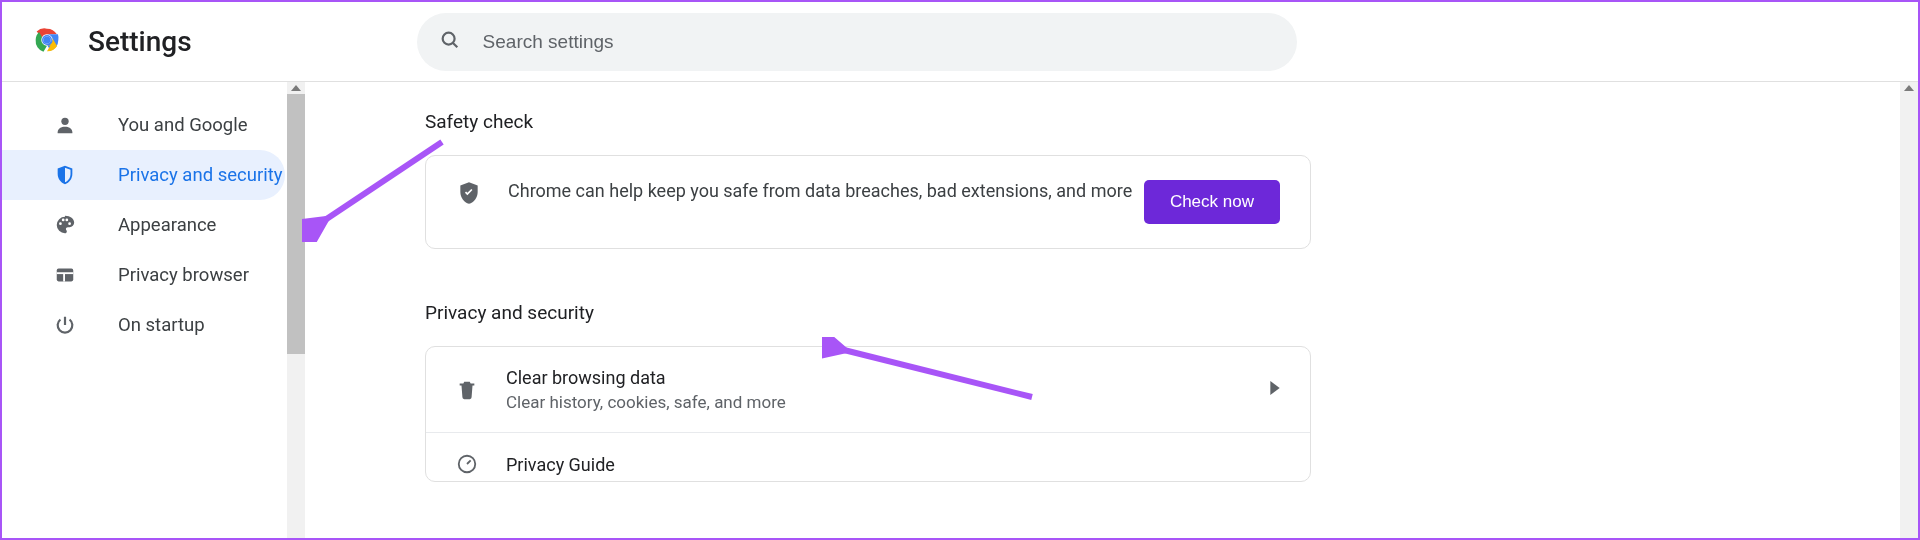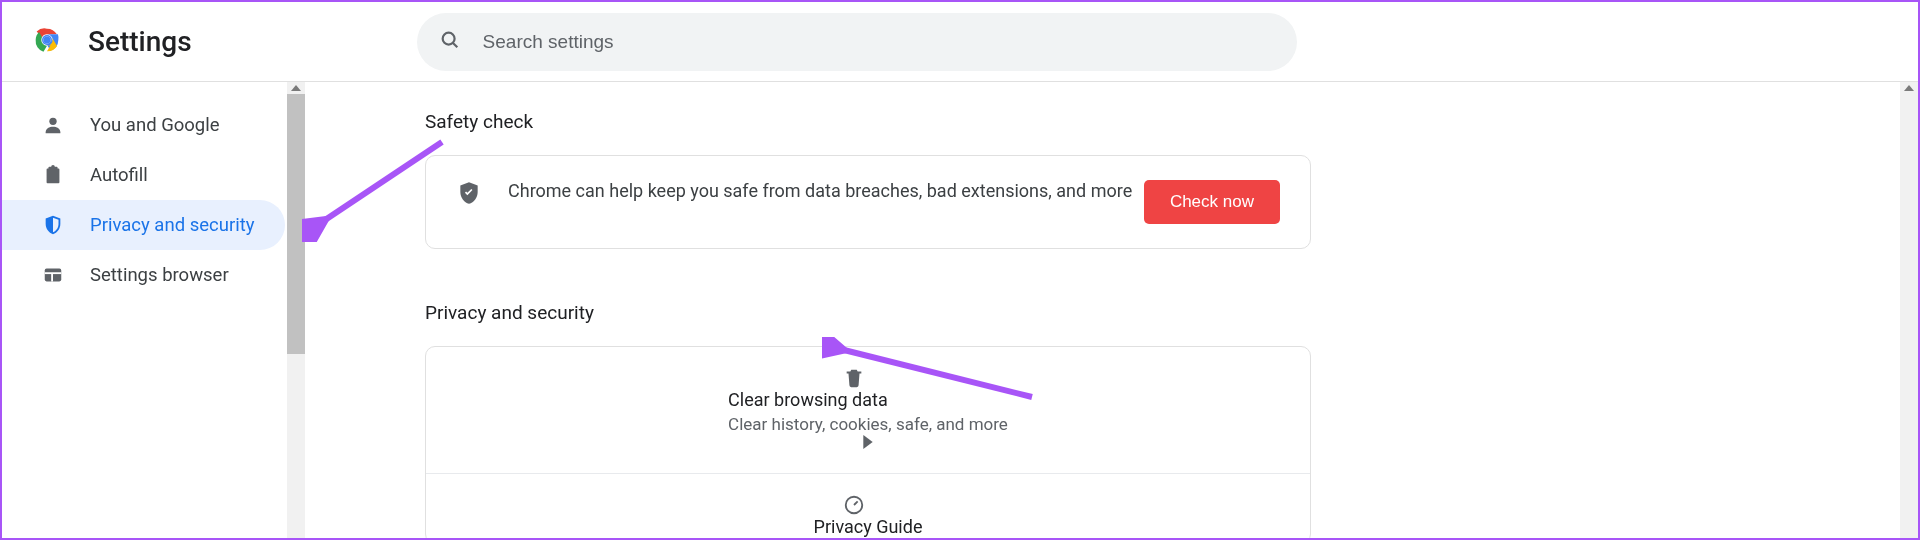--- a/index.html
+++ b/index.html
@@ -50,25 +50,26 @@
     background: #c1c1c1;
   }
   .sidebar-scroll .up-arrow,
   .sidebar-scroll .down-arrow {
     position: absolute; left: 4px; width: 0; height: 0;
     border-left: 5px solid transparent; border-right: 5px solid transparent;
   }
   .sidebar-scroll .up-arrow { top: 3px; border-bottom: 6px solid #7a7a7a; }
   .nav-item {
     display: flex; align-items: center;
-    height: 50px; padding-left: 40px;
+    height: 50px; padding-left: 52px;
     color: #3c4043; font-size: 18.5px;
     cursor: pointer;
     border-top-right-radius: 30px; border-bottom-right-radius: 30px;
     margin-right: 20px;
+    gap: 16px;
   }
   .nav-item .nav-icon { width: 26px; color: #5f6368; margin-right: 22px; display:flex; align-items:center; }
   .nav-item.active { background: #e8f0fe; color: #1a73e8; }
   .nav-item.active .nav-icon { color: #1a73e8; }
   .content { flex: 1; padding: 28px 12px 0 120px; position: relative; }
   .content-scroll {
     position: absolute; right: 0; top: 0; width: 18px; height: 100%;
     background: #f1f1f1;
   }
   .content-scroll .up-arrow {
@@ -80,30 +81,29 @@
   .card {
     width: 886px; border: 1px solid #e0e0e0; border-radius: 10px;
     background: #fff;
   }
   .safety-row {
     display: flex; align-items: flex-start; padding: 24px 30px;
   }
   .safety-row .shield { color: #5f6368; margin-right: 26px; }
   .safety-row .safety-text { flex: 1; font-size: 18px; color: #3c4043; }
   .check-btn {
-    background: #ef4444; color: #fff; border: none;
+    background: #6d28d9; color: #fff; border: none;
     padding: 12px 26px; font-size: 17px; font-weight: 500;
     border-radius: 5px; cursor: pointer;
   }
   .section2 { margin-top: 52px; }
   .list-row {
     display: flex; align-items: center; padding: 20px 30px;
     border-bottom: 1px solid #e8eaed;
     cursor: pointer;
-    flex-direction: column;
   }
   .list-row:last-child { border-bottom: none; }
   .list-row .row-icon { color: #5f6368; margin-right: 26px; width: 24px; display:flex; }
   .list-row .row-text { flex: 1; }
   .list-row .row-title { font-size: 18px; color: #202124; }
   .list-row .row-sub { font-size: 17px; color: #5f6368; margin-top: 4px; }
   .list-row .chev { color: #5f6368; }
   .arrow-anno {
     position: absolute; pointer-events: none;
   }
@@ -141,48 +141,56 @@
   <div class="sidebar">
     <div class="nav-item">
       <span class="nav-icon">
         <svg width="22" height="22" viewBox="0 0 24 24" fill="currentColor">
             <circle cx="12" cy="8" r="4"></circle>
             <path d="M4 20c0-4 4-6 8-6s8 2 8 6v1H4z"></path>
           </svg>
       </span>
       <span>You and Google</span>
     </div>
-    <div class="nav-item">
-      <span class="nav-icon">
-        <svg width="22" height="22" viewBox="0 0 24 24" fill="currentColor">
-            <path d="M16 3h-2a2 2 0 0 0-4 0H8a1 1 0 0 0-1 1v2h10V4a1 1 0 0 0-1-1z"></path>
-            <path d="M6 5h12a1 1 0 0 1 1 1v14a1 1 0 0 1-1 1H6a1 1 0 0 1-1-1V6a1 1 0 0 1 1-1zm2 5h8v2H8zm0 4h8v2H8z"></path>
-          </svg>
-      </span>
-      <span>Autofill</span>
-    </div>
     <div class="nav-item active">
       <span class="nav-icon">
         <svg width="22" height="22" viewBox="0 0 24 24" fill="currentColor">
             <path d="M12 2L4 5v6c0 5 3.4 9.7 8 11 4.6-1.3 8-6 8-11V5l-8-3z"></path>
             <path fill="#e8f0fe" d="M12 4v16c3.5-1.2 6-5 6-9V6.3L12 4z"></path>
           </svg>
       </span>
       <span>Privacy and security</span>
+    </div>
+    <div class="nav-item">
+      <span class="nav-icon">
+        <svg width="22" height="22" viewBox="0 0 24 24" fill="currentColor">
+            <path d="M12 3a9 9 0 0 0 0 18c1.1 0 2-.9 2-2 0-.5-.2-1-.5-1.3-.3-.4-.5-.8-.5-1.3 0-1.1.9-2 2-2h2a5 5 0 0 0 5-5c0-4-4-7.4-10-7.4zM7 12a1.5 1.5 0 1 1 0-3 1.5 1.5 0 0 1 0 3zm3-4a1.5 1.5 0 1 1 0-3 1.5 1.5 0 0 1 0 3zm4 0a1.5 1.5 0 1 1 0-3 1.5 1.5 0 0 1 0 3zm3 4a1.5 1.5 0 1 1 0-3 1.5 1.5 0 0 1 0 3z"></path>
+          </svg>
+      </span>
+      <span>Appearance</span>
     </div>
     <div class="nav-item">
       <span class="nav-icon">
         <svg width="22" height="22" viewBox="0 0 24 24" fill="currentColor">
             <rect x="3" y="5" width="18" height="14" rx="2"></rect>
             <rect x="3" y="5" width="18" height="5" fill="#fff" opacity="0"></rect>
             <line x1="3" y1="10" x2="21" y2="10" stroke="#fff" stroke-width="2"></line>
             <line x1="11" y1="10" x2="11" y2="19" stroke="#fff" stroke-width="2"></line>
           </svg>
       </span>
-      <span>Settings browser</span>
+      <span>Privacy browser</span>
+    </div>
+    <div class="nav-item">
+      <span class="nav-icon">
+        <svg width="22" height="22" viewBox="0 0 24 24" fill="none" stroke="currentColor" stroke-width="2.4">
+            <line x1="12" y1="3" x2="12" y2="12"></line>
+            <path d="M7 6a8 8 0 1 0 10 0"></path>
+          </svg>
+      </span>
+      <span>On startup</span>
     </div>
     <div class="sidebar-scroll">
       <div class="up-arrow"></div>
       <div class="thumb"></div>
     </div>
   </div>
 
   <div class="content">
     <div class="section-heading">Safety check</div>
     <div class="card">

